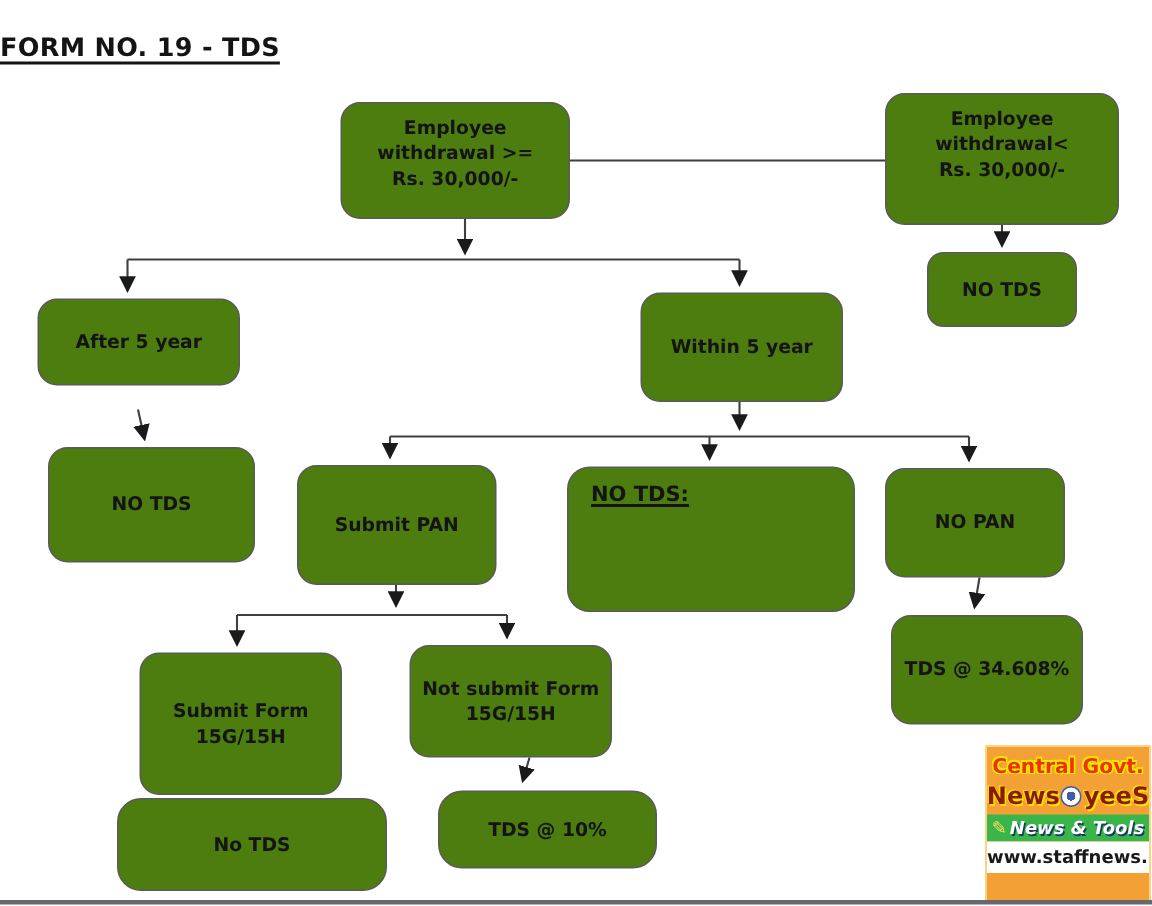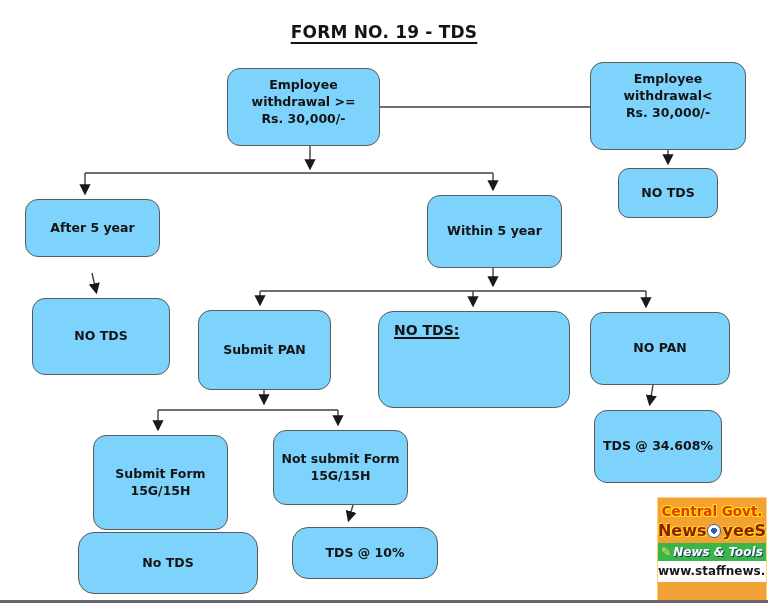--- a/index.html
+++ b/index.html
@@ -1,26 +1,26 @@
 <!DOCTYPE html>
 <html><head>
 <meta charset="utf-8">
 <style>
   * { margin:0; padding:0; box-sizing:border-box; }
   html,body { width:768px; height:604px; }
   body { font-family:"DejaVu Sans","Liberation Sans",sans-serif; background:#ffffff; }
   .page { position:relative; width:768px; height:604px; background:#ffffff; overflow:hidden; }
 
-  .title { position:absolute; top:22px; left:0; width:100%; text-align:center;
+  .title { position:absolute; top:22px; left:0; width:100%; text-align:left;
            font-size:17px; font-weight:bold; color:#141414; letter-spacing:.2px; }
   .title span { text-decoration:underline; text-decoration-thickness:2px; text-underline-offset:4px; }
 
   svg.connectors { position:absolute; left:0; top:0; width:768px; height:604px; }
 
-  .node { position:absolute; border:1.6px solid #5a5a5a; border-radius:13px; background:#7dd3fc;
+  .node { position:absolute; border:1.6px solid #5a5a5a; border-radius:13px; background:#4d7c0f;
           display:flex; align-items:center; justify-content:center; text-align:center;
           font-weight:bold; font-size:12.5px; color:#141414; line-height:1.35; }
   .node span.lbl { white-space:pre-line; }
   .node.pad-top { align-items:flex-start; padding-top:8px; }
 
   .node.cond { flex-direction:column; align-items:flex-start; justify-content:flex-start;
                text-align:left; padding:9px 8px 6px 15px; border-radius:15px; }
   .cond h3 { font-size:14px; font-weight:bold; text-decoration:underline; text-decoration-thickness:2px;
              text-underline-offset:2px; margin-bottom:7px; color:#141414; }
   .cond ul { list-style:none; font-size:11.3px; line-height:1.28; }
@@ -111,21 +111,21 @@
   </div>
 
   <div class="node" style="left:198px;top:310px;width:133px;height:80px">
     <span class="lbl">Submit PAN</span>
   </div>
 
   <div class="node cond" style="left:378px;top:311px;width:192px;height:97px">
     <h3>NO TDS:</h3>
   </div>
 
-  <div class="node" style="left:590px;top:312px;width:140px;height:73px">
+  <div class="node" style="left:590px;top:312px;width:120px;height:73px">
     <span class="lbl">NO PAN</span>
   </div>
 
   <div class="node" style="left:594px;top:410px;width:128px;height:73px">
     <span class="lbl">TDS @ 34.608%</span>
   </div>
 
   <div class="node" style="left:93px;top:435px;width:135px;height:95px">
     <span class="lbl">Submit Form
 15G/15H</span>

